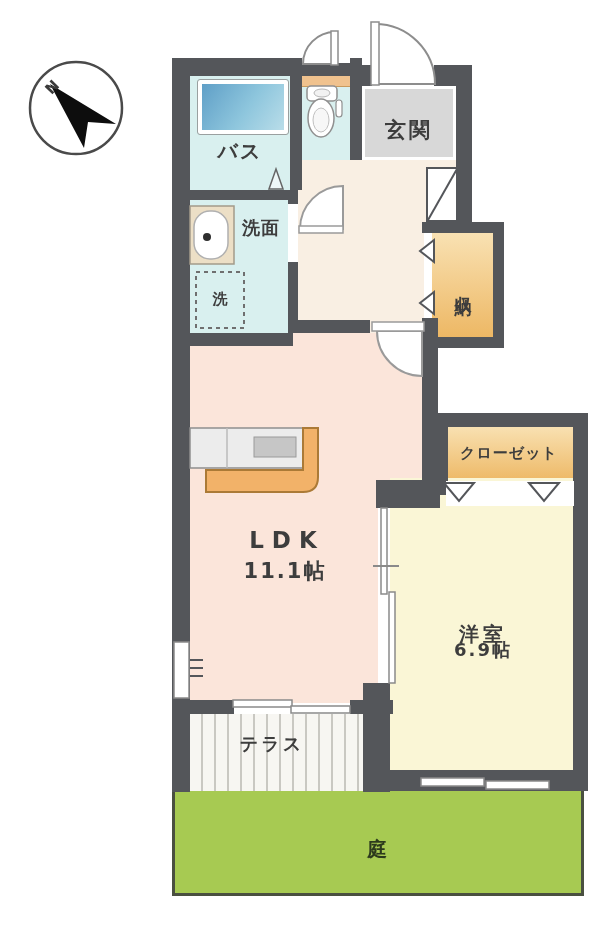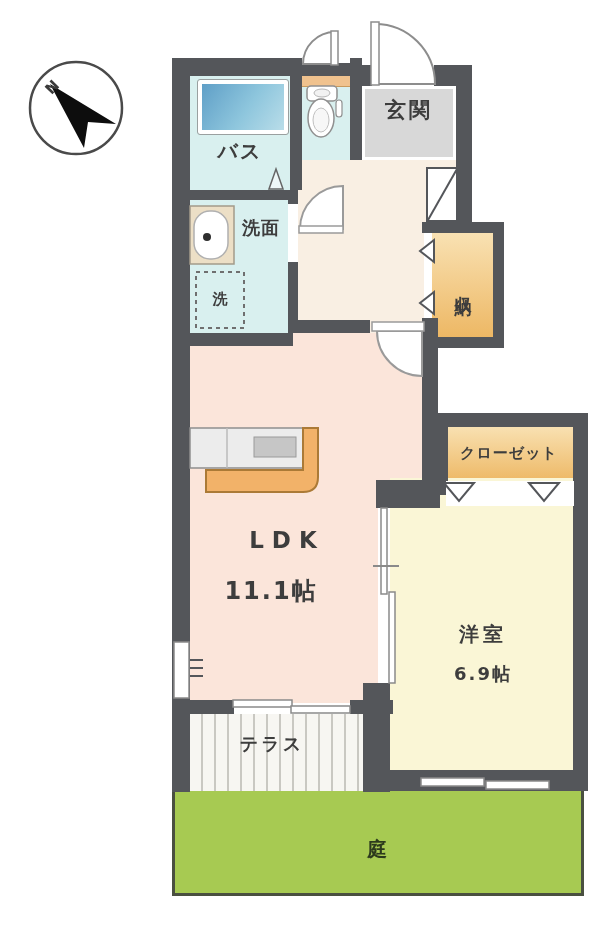--- a/index.html
+++ b/index.html
@@ -171,25 +171,25 @@
     </g>
   </svg>
 
   <svg class="abs" style="left:26px;top:58px;" width="100" height="100" viewBox="0 0 100 100">
     <circle cx="50" cy="50" r="46" fill="#ffffff" stroke="#4a4a4a" stroke-width="2.5"></circle>
     <polygon points="24,26 90,66 62,64 58,90" fill="#0d0d0d"></polygon>
     <text x="27" y="34" font-size="15" font-weight="bold" fill="#3a3a3a" text-anchor="middle" transform="rotate(-46 27 30)">N</text>
   </svg>
 
   <div class="label" style="left:240px;top:151px;font-size:20px;letter-spacing:2px;font-family:Liberation Serif, serif;">バス</div>
-  <div class="label" style="left:409px;top:110px;font-size:21px;letter-spacing:3px;">玄関</div>
+  <div class="label" style="left:409px;top:130px;font-size:21px;letter-spacing:3px;">玄関</div>
   <div class="label" style="left:261px;top:228px;font-size:18px;letter-spacing:1px;">洗面</div>
   <div class="label" style="left:220px;top:299px;font-size:15px;">洗</div>
   <div class="label vert" style="left:463px;top:285px;font-size:17px;letter-spacing:3px;">収納</div>
   <div class="label" style="left:509px;top:453px;font-size:15px;letter-spacing:1px;">クローゼット</div>
   <div class="label" style="left:287px;top:540px;font-size:23px;letter-spacing:8px;font-weight:700;">LDK</div>
-  <div class="label" style="left:271px;top:571px;font-size:24px;letter-spacing:2px;margin-top:20px;">11.1帖</div>
+  <div class="label" style="left:285px;top:571px;font-size:21px;letter-spacing:2px;">11.1帖</div>
   <div class="label" style="left:483px;top:617px;font-size:20px;letter-spacing:4px;margin-top:17px;">洋室</div>
-  <div class="label" style="left:483px;top:650px;font-size:18px;letter-spacing:2px;margin-top:24px;">6.9帖</div>
+  <div class="label" style="left:483px;top:650px;font-size:18px;letter-spacing:2px;">6.9帖</div>
   <div class="label" style="left:272px;top:744px;font-size:18px;letter-spacing:3px;">テラス</div>
   <div class="label" style="left:377px;top:849px;font-size:20px;font-weight:700;color:#2c3a1d;">庭</div>
 
 </div>
 
 </body></html>

